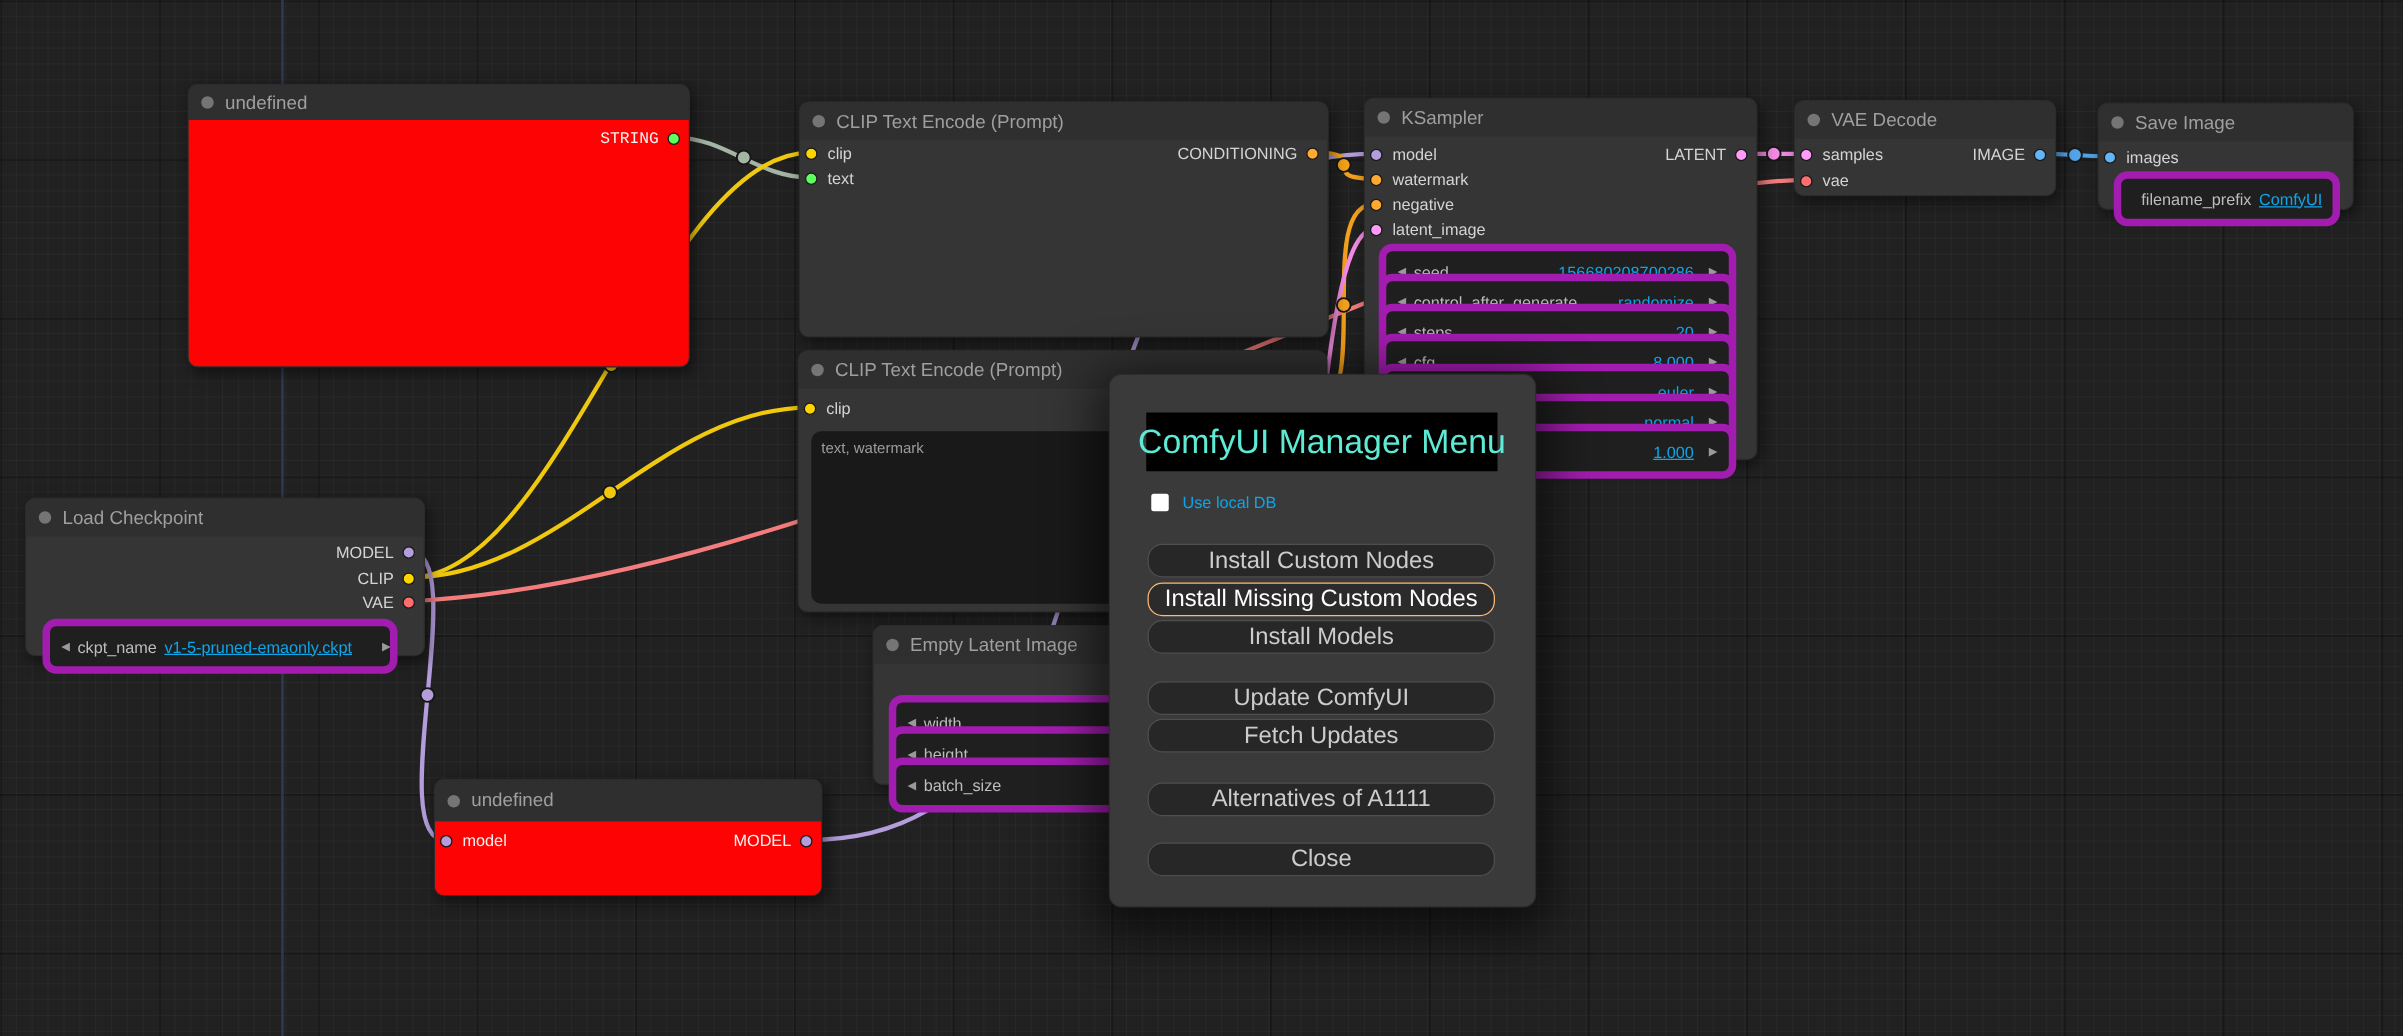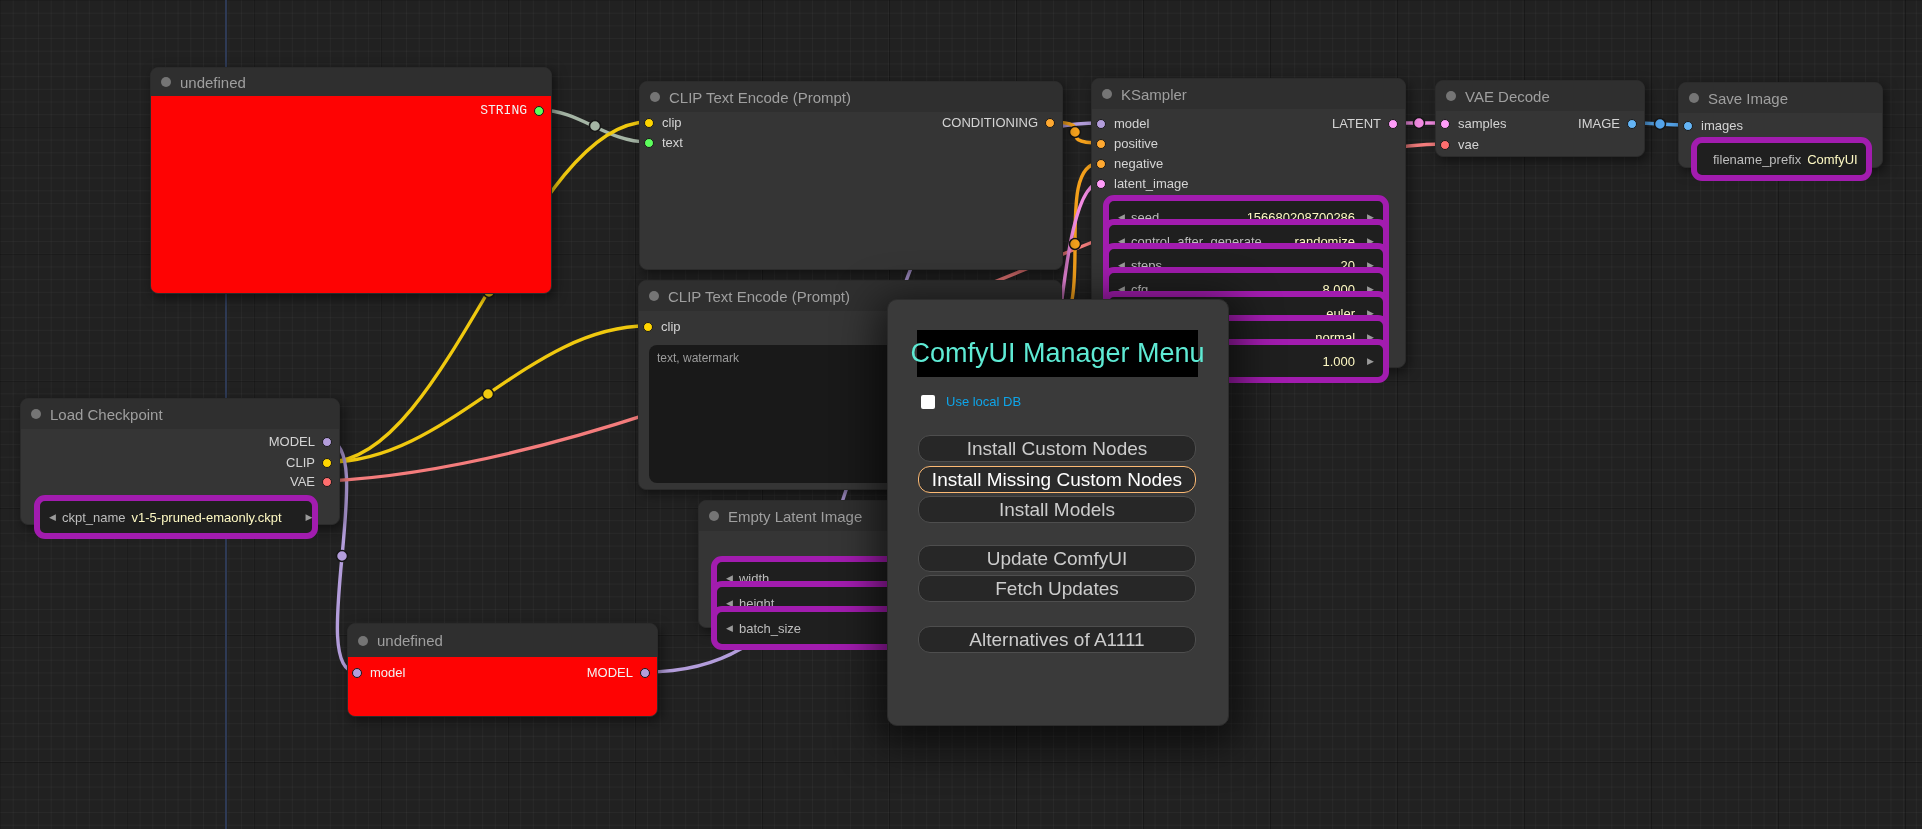--- a/index.html
+++ b/index.html
@@ -33,21 +33,21 @@
   .slot.out .pdot{right:7px;}
   .d-model{background:#b39ddb}.d-clip{background:#ffd500}.d-vae{background:#ff6e6e}
   .d-cond{background:#ffa931}.d-latent{background:#ff9cf9}.d-image{background:#64b5f6}
   .d-string{background:#5dff5d}
   .onred{color:#f2f2f2;}
   .widget{position:absolute;height:21px;background:#1f1f1f;border:6px solid #a21caf;
           border-radius:11px;box-sizing:border-box;display:flex;align-items:center;
           font-size:13px;color:#c9c9c9;padding:16px 9px;overflow:hidden;white-space:nowrap;}
   .warr{font-size:9px;color:#9a9a9a;flex:0 0 auto;line-height:19px;}
   .wlabel{margin:0 6px;flex:0 0 auto;color:#bdbdbd;}
-  .wvalue{margin-left:auto;margin-right:12px;color:#fef9c3;}
+  .wvalue{margin-left:auto;margin-right:12px;color:#0ea5e9;text-decoration:underline;}
   .ta{position:absolute;background:#191919;border-radius:8px;font-size:12px;color:#9c9c9c;
       padding:6px 8px;box-sizing:border-box;}
   
   .dialog{position:absolute;left:887px;top:299px;width:342px;height:427px;z-index:10;
           background:#3a3a3a;border-radius:10px;border:1px solid #2c2c2c;box-sizing:border-box;
           box-shadow:0 10px 40px 10px rgba(0,0,0,0.60);}
   .dlg-title{position:absolute;left:29px;top:30px;width:281px;height:47px;background:#000;
              color:#5eead4;font-size:27px;display:flex;align-items:center;justify-content:center;
              white-space:nowrap;}
   .dlg-checkrow{position:absolute;left:33px;top:94px;display:flex;align-items:center;}
@@ -128,21 +128,21 @@
   <div class="titlebar">
     <span class="titledot"></span>
     <span class="titletext">KSampler</span>
   </div>
   <div class="slot in" style="top:35px;">
     <span class="pdot d-model"></span>
     <span>model</span>
   </div>
   <div class="slot in" style="top:55px;">
     <span class="pdot d-cond"></span>
-    <span>positive</span>
+    <span>watermark</span>
   </div>
   <div class="slot in" style="top:75px;">
     <span class="pdot d-cond"></span>
     <span>negative</span>
   </div>
   <div class="slot in" style="top:95px;">
     <span class="pdot d-latent"></span>
     <span>latent_image</span>
   </div>
   <div class="slot out" style="top:35px;width:100px;">
@@ -304,13 +304,14 @@
   <div class="dlg-checkrow">
     <span class="dlg-checkbox"></span>
     <span class="dlg-checklabel">Use local DB</span>
   </div>
   <div class="dlg-btn" style="top:135px;">Install Custom Nodes</div>
   <div class="dlg-btn hl" style="top:166px;">Install Missing Custom Nodes</div>
   <div class="dlg-btn" style="top:196px;">Install Models</div>
   <div class="dlg-btn" style="top:245px;">Update ComfyUI</div>
   <div class="dlg-btn" style="top:275px;">Fetch Updates</div>
   <div class="dlg-btn" style="top:326px;">Alternatives of A1111</div>
+  <div class="dlg-btn" style="top:374px;">Close</div>
 </div>
 
 </body></html>

